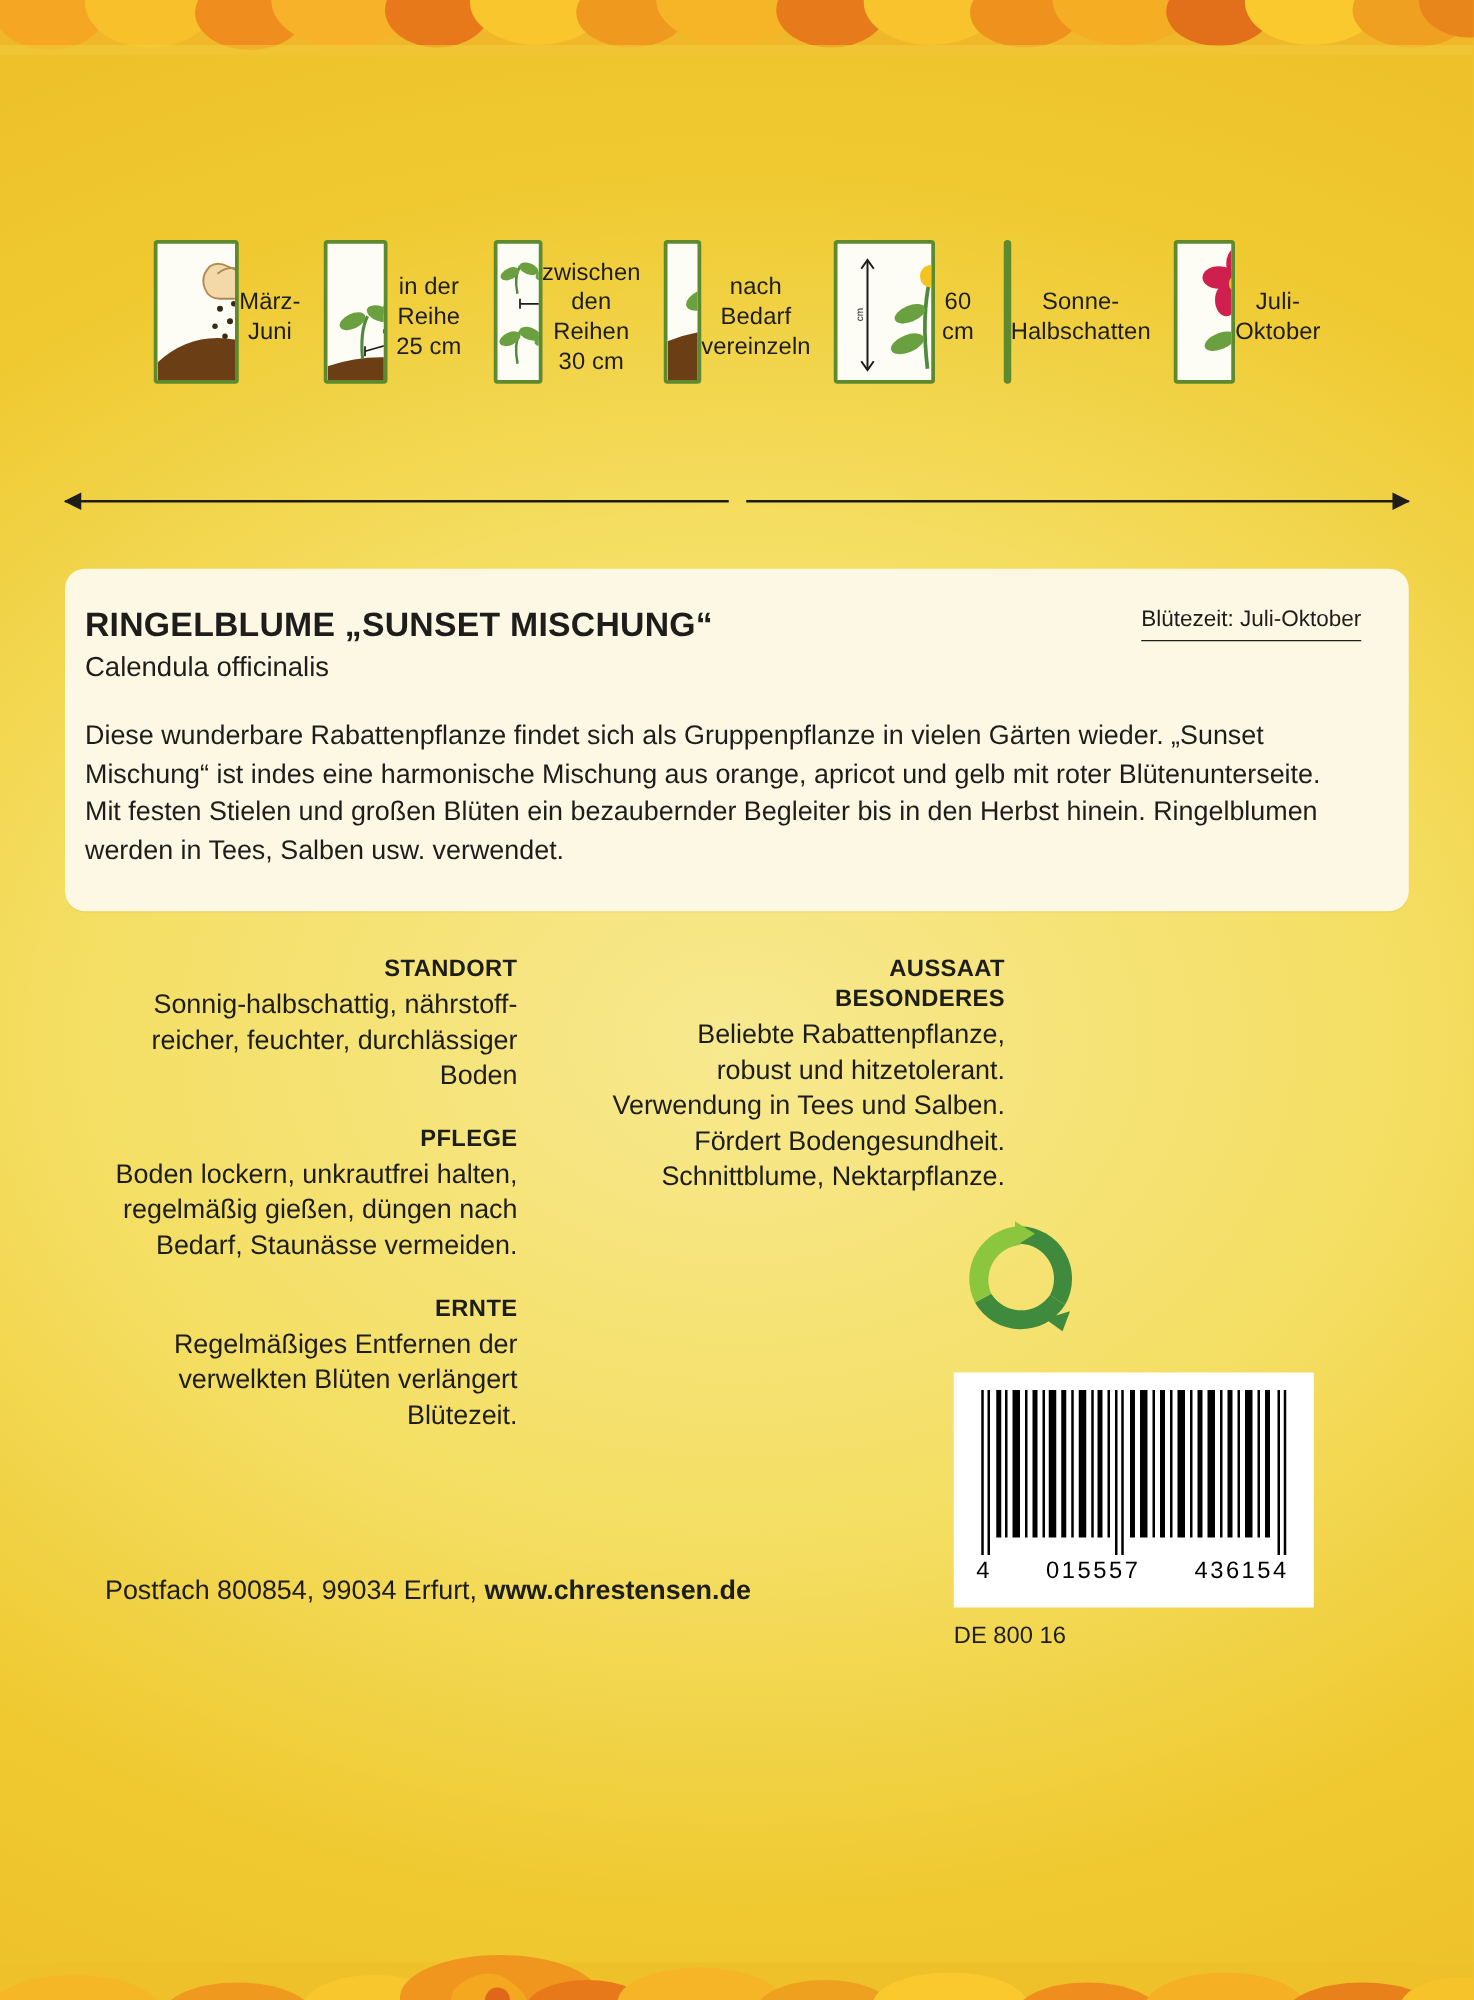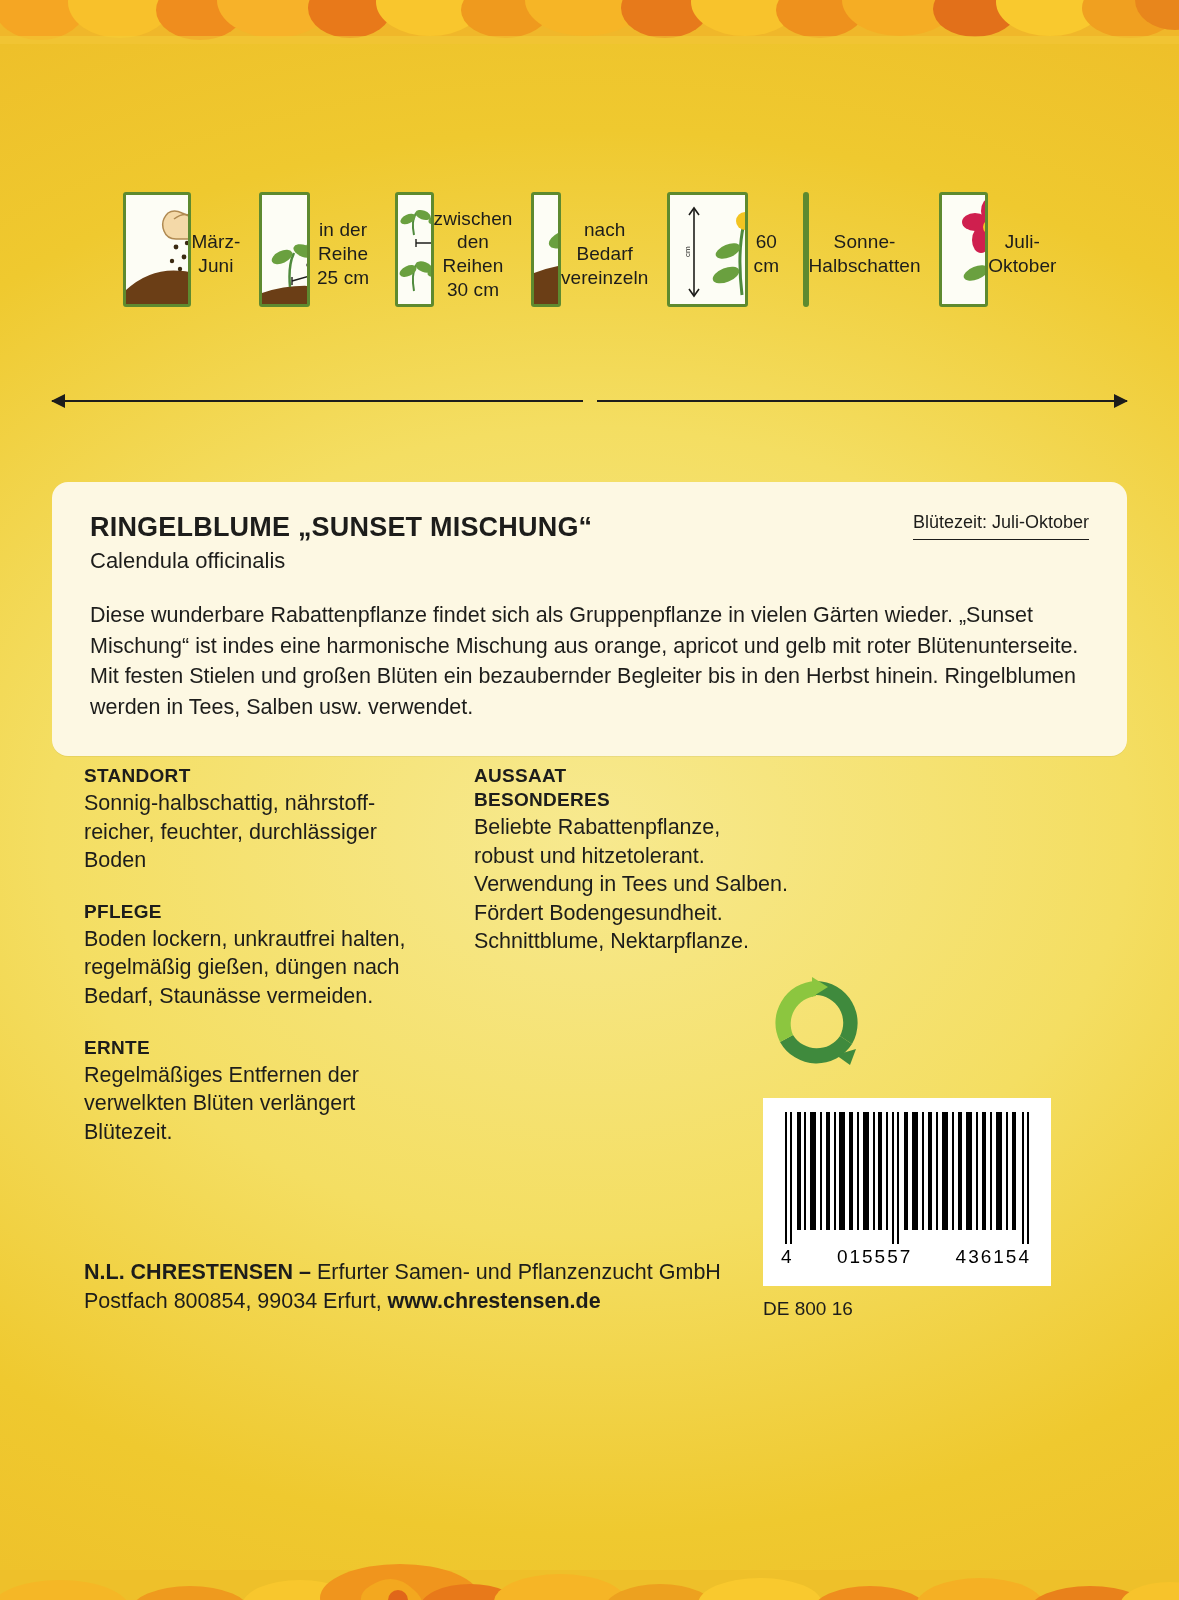--- a/index.html
+++ b/index.html
@@ -93,26 +93,26 @@
   }
   .kultur-text {
     font-size: 21px;
     color: #1d1d1b;
     white-space: nowrap;
   }
 
   
   .panel {
     position: absolute;
-    top: 482px;
+    top: 455px;
     left: 52px;
     width: 1075px;
     background: #fdf8e3;
     border-radius: 16px;
-    padding: 30px 38px 34px 38px;
+    padding: 30px 38px 34px 16px;
     box-shadow: 0 1px 0 rgba(0,0,0,.05);
   }
   .panel-head {
     display: flex;
     justify-content: space-between;
     align-items: flex-start;
   }
   .title {
     font-size: 27px;
     font-weight: bold;
@@ -141,21 +141,21 @@
 
   
   .columns {
     position: absolute;
     top: 765px;
     left: 84px;
     width: 1010px;
     display: flex;
     gap: 60px;
   }
-  .col { width: 330px; }
+  .col { width: 330px; text-align: right; }
   .sec-title {
     font-size: 19px;
     font-weight: bold;
     color: #1d1d1b;
     letter-spacing: .3px;
     margin-bottom: 2px;
   }
   .sec-body {
     font-size: 21.5px;
     line-height: 1.33;
@@ -531,23 +531,20 @@
     <div class="barcode-digits">
       <span>4</span>
       <span>015557</span>
       <span>436154</span>
     </div>
   </div>
   <div class="de-code">DE 800 16</div>
 
   <div class="footer">
     <div>
-      <span class="strong">N.L. CHRESTENSEN –</span><span> Erfurter Samen- und Pflanzenzucht GmbH</span>
-    </div>
-    <div>
       <span>Postfach 800854, 99034 Erfurt, </span><span class="strong">www.chrestensen.de</span>
     </div>
   </div>
 
   <div class="band band-bottom">
     <svg width="1179" height="60" viewBox="0 0 1179 60" preserveAspectRatio="none">
       <rect x="0" y="30" width="1179" height="30" fill="#eec02a"></rect>
       <g>
         <ellipse cx="60" cy="70" rx="70" ry="30" fill="#f5b726"></ellipse>
         <ellipse cx="190" cy="72" rx="60" ry="26" fill="#ef9a1e"></ellipse>

